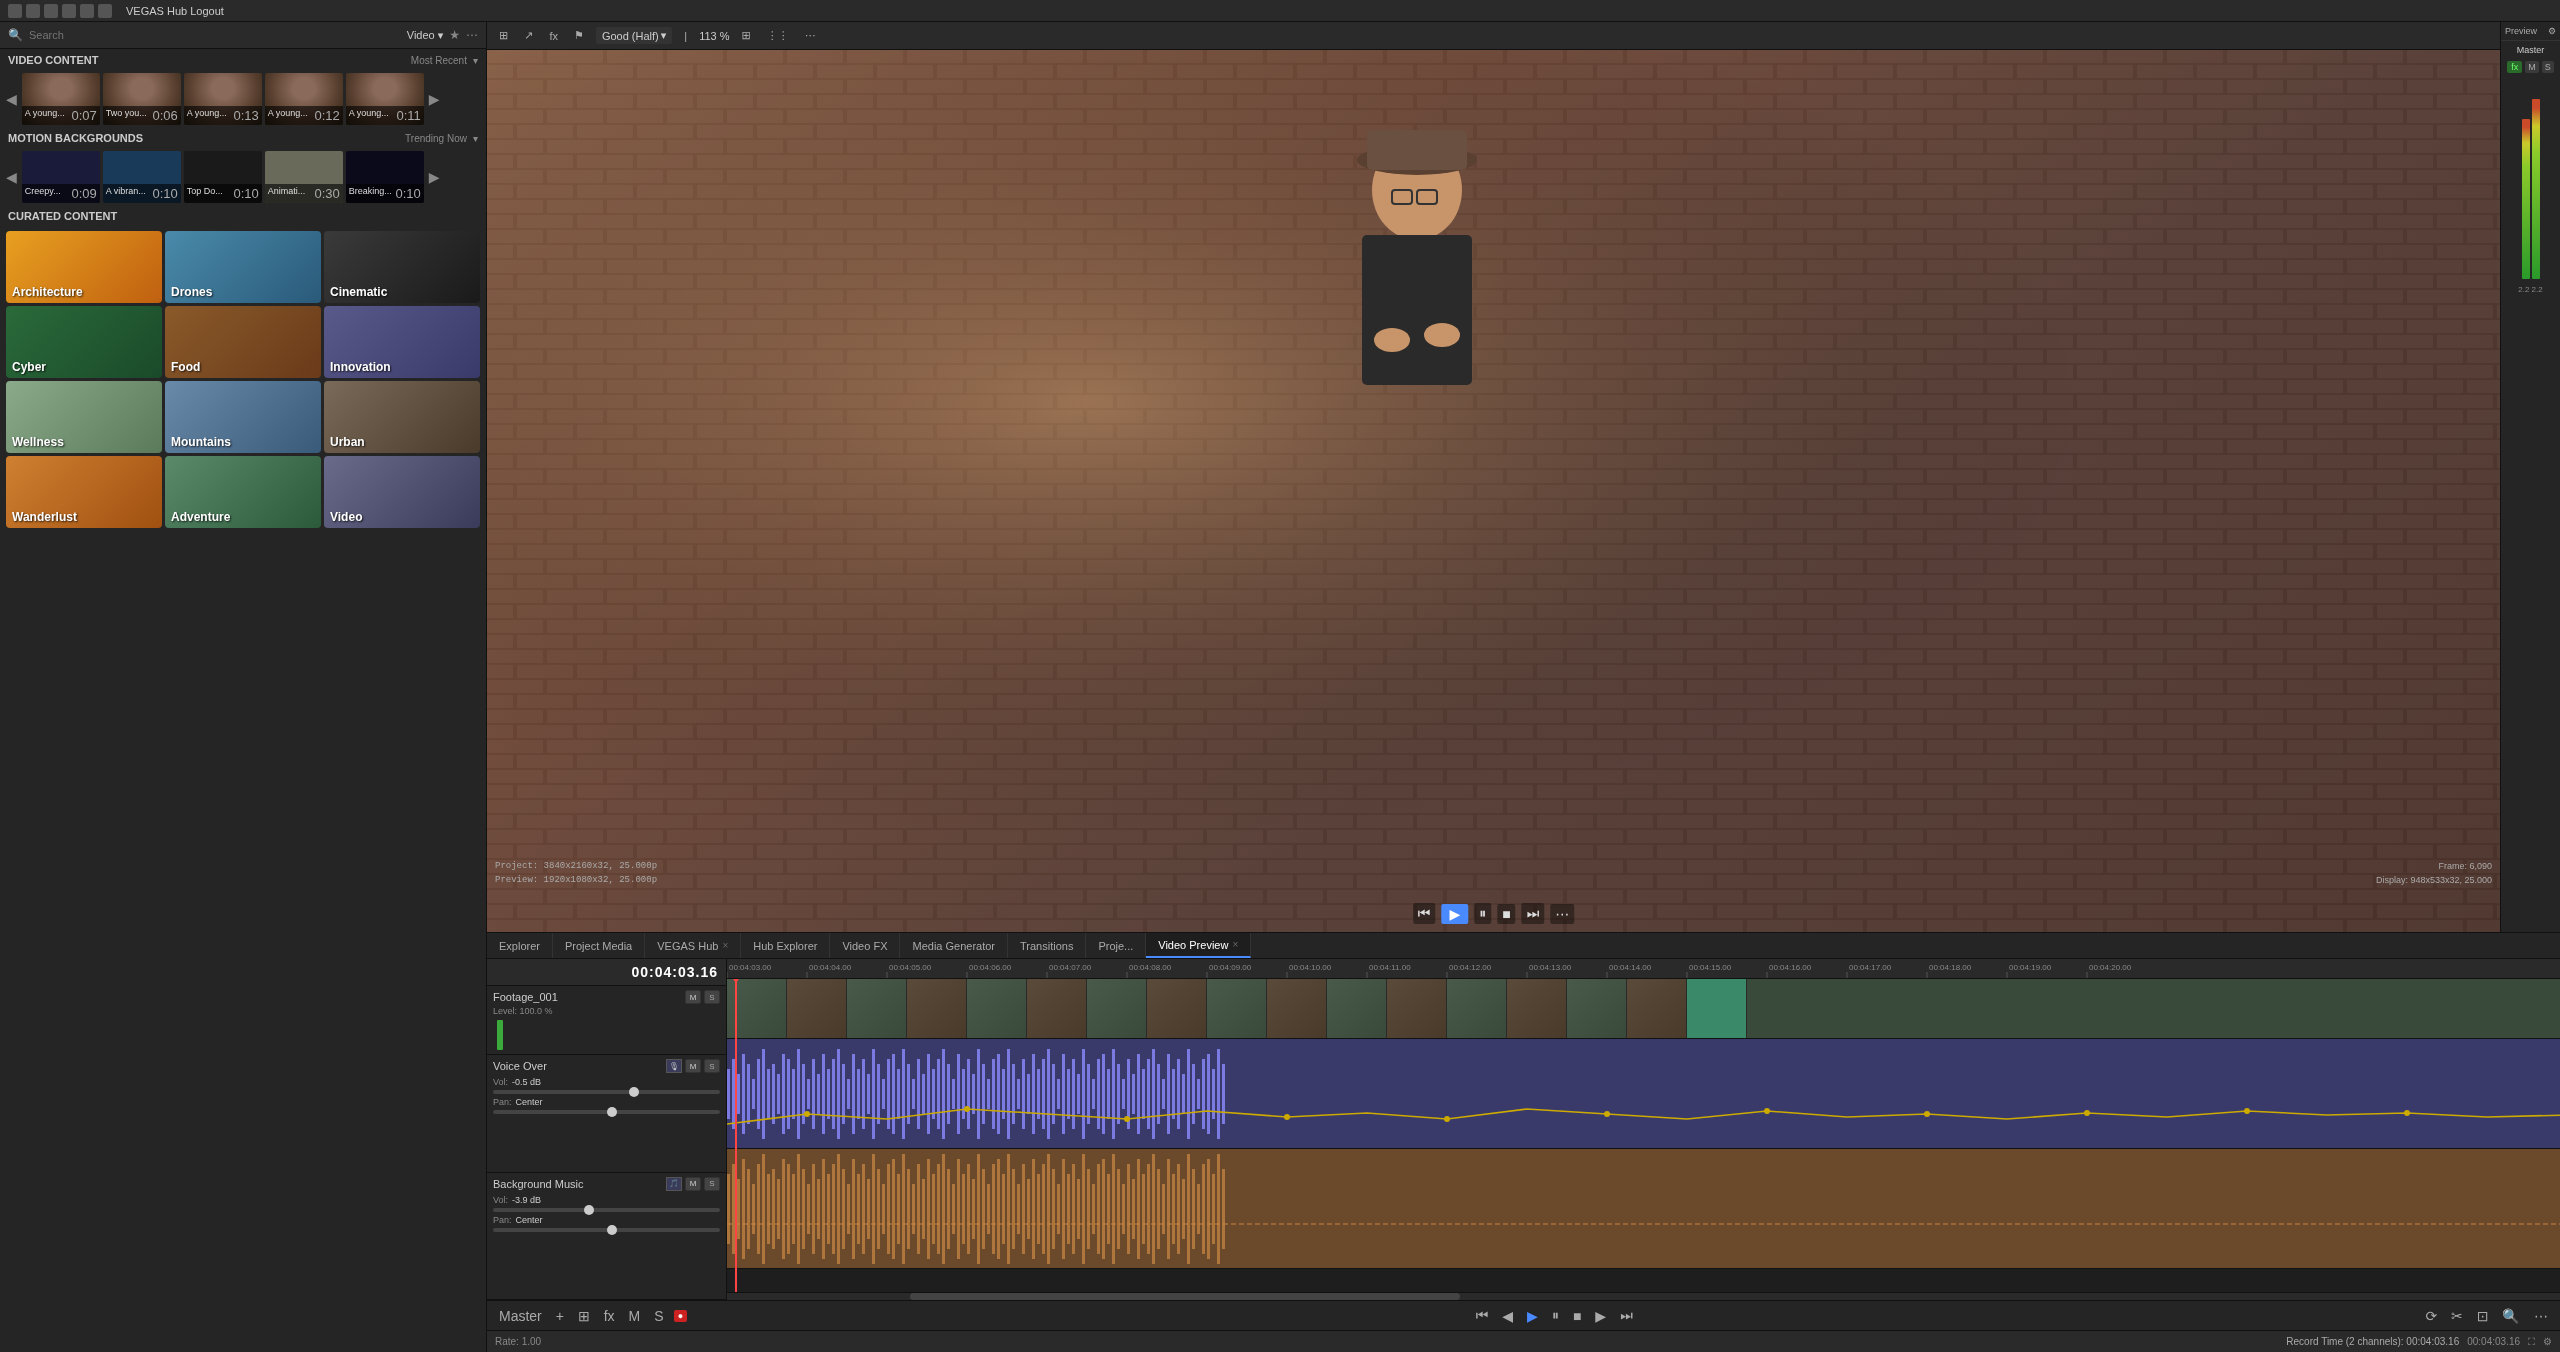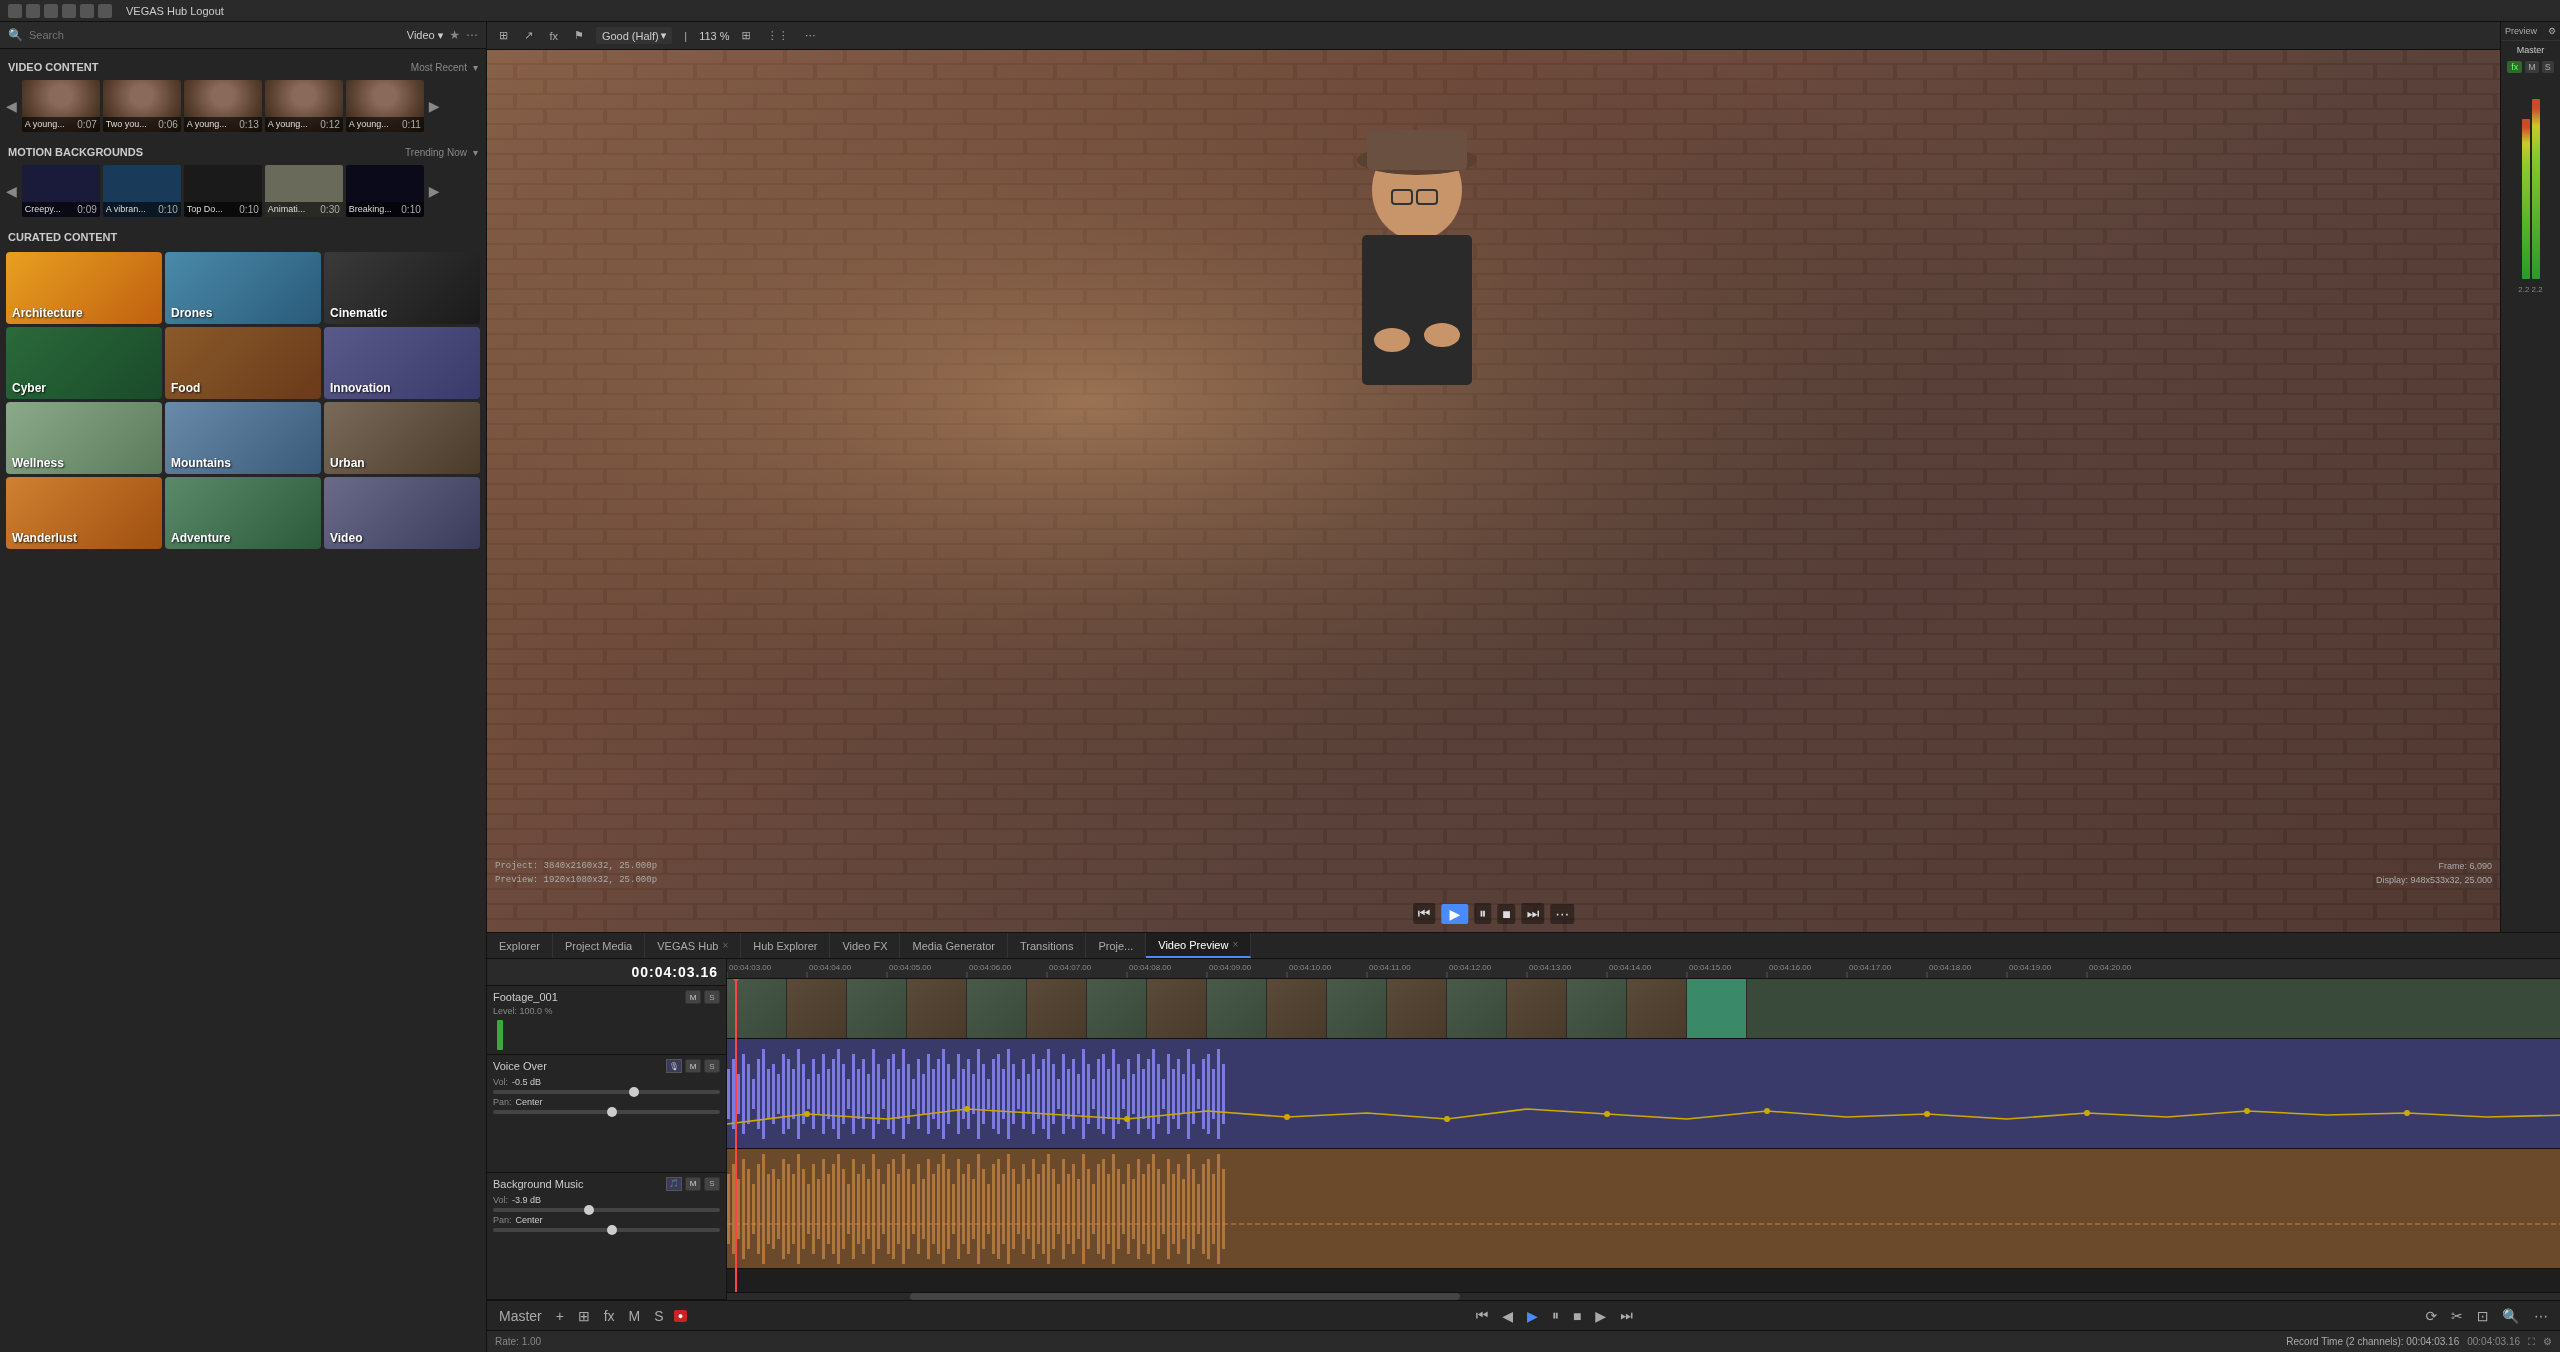--- a/index.html
+++ b/index.html
@@ -76,21 +76,20 @@
     .star-icon { color: #888; font-size: 12px; }
     .more-icon { color: #888; font-size: 12px; }
 
     
     .section-header {
       display: flex;
       align-items: center;
       justify-content: space-between;
       padding: 5px 8px;
       background: #252525;
-      margin-top: 7px;
     }
     .section-title { color: #ccc; font-size: 11px; font-weight: bold; }
     .section-right { display: flex; align-items: center; gap: 6px; color: #888; font-size: 10px; }
 
     
     .thumbnails-row {
       display: flex;
       align-items: center;
       padding: 2px 4px;
       gap: 3px;
@@ -111,21 +110,21 @@
       bottom: 0;
       left: 0;
       right: 0;
       background: rgba(0,0,0,0.6);
       color: #ddd;
       font-size: 9px;
       padding: 2px 3px;
       display: flex;
       justify-content: space-between;
     }
-    .thumb-item .thumb-duration { color: #aaa; font-size: 10px; }
+    .thumb-item .thumb-duration { color: #aaa; font-size: 13px; }
 
     
     .thumb-brown { background: #5a4030; }
     .thumb-teal { background: #2a4a5a; }
     .thumb-green { background: #3a5a3a; }
     .thumb-dark { background: #2a2a2a; }
     .thumb-gray { background: #404040; }
 
     
     .thumb-dark-blue { background: #1a1a3a; }

